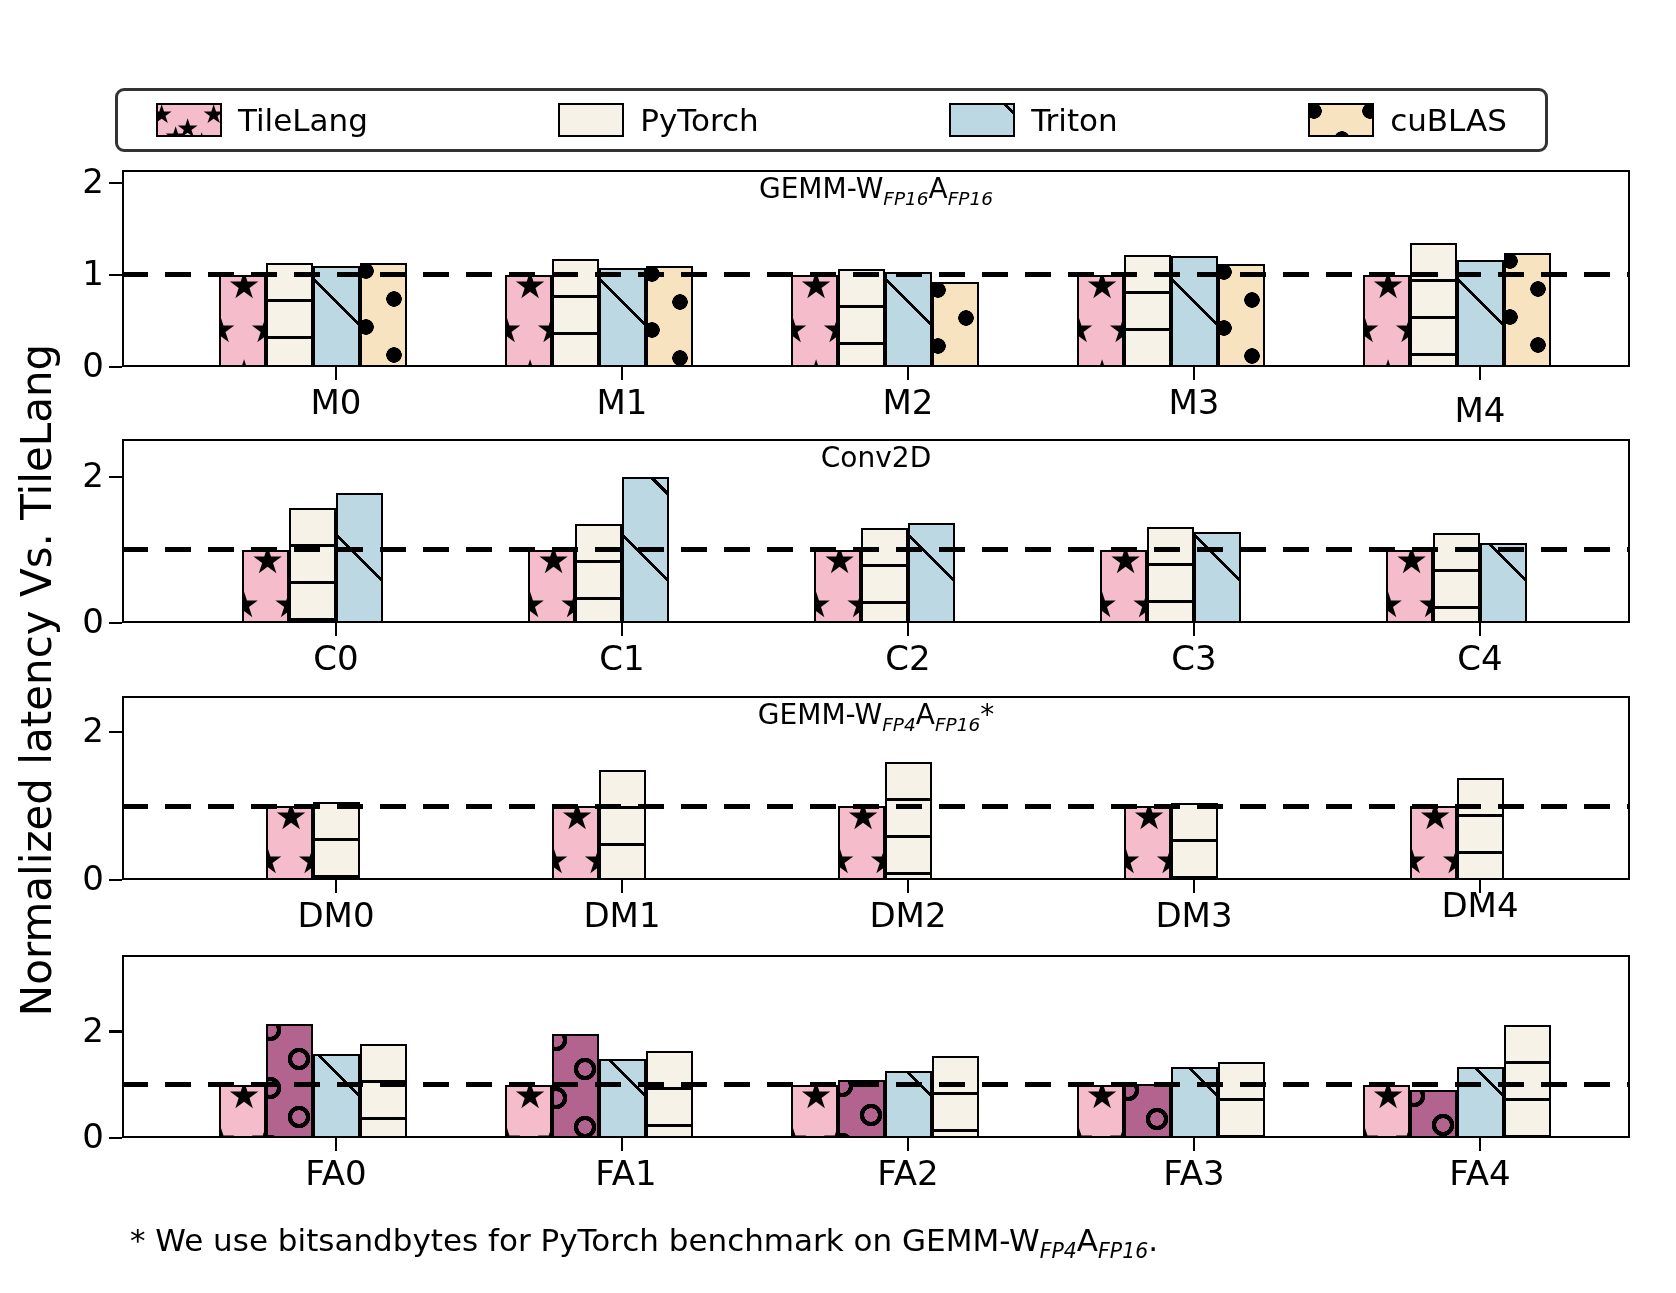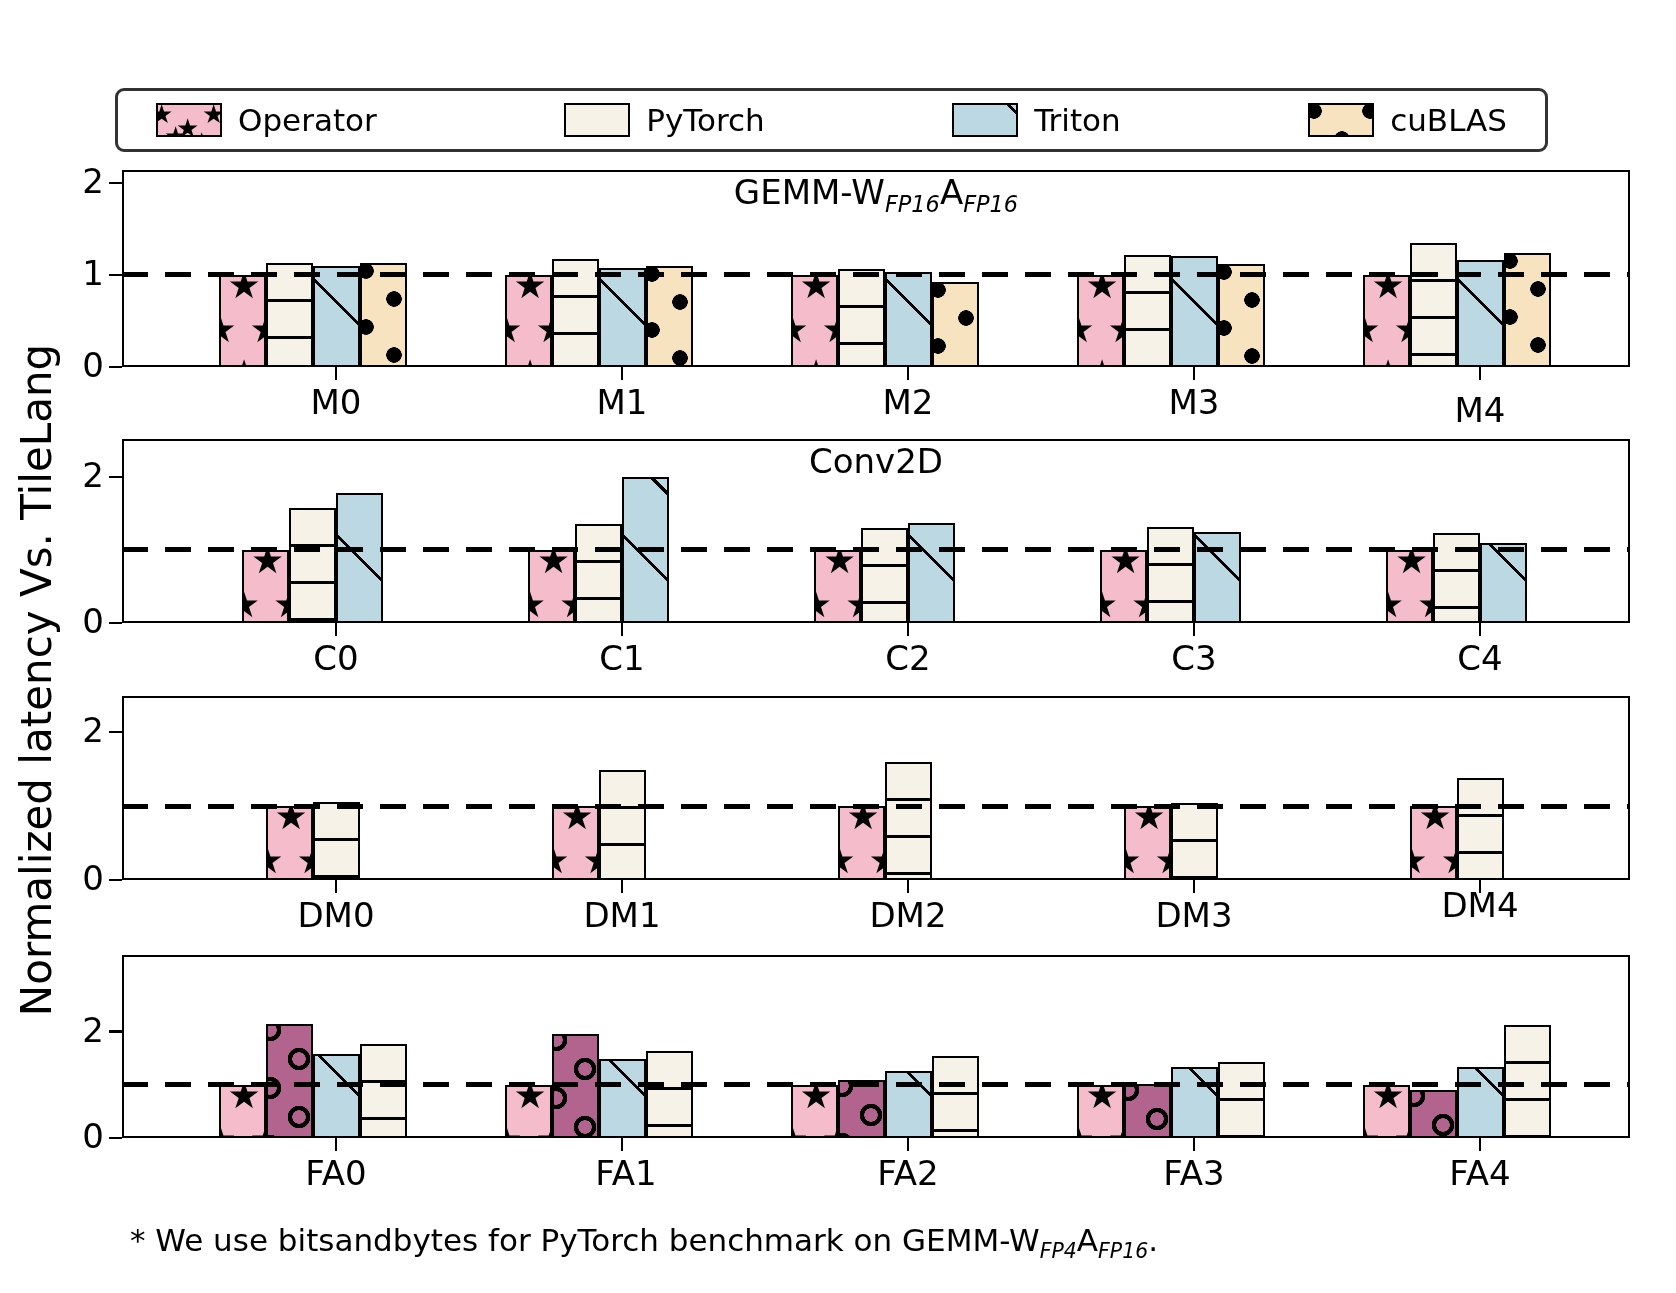--- a/index.html
+++ b/index.html
@@ -12,21 +12,21 @@
           display:flex;align-items:center;justify-content:space-between;
           padding:0 38px;background:#fff;}
   .legend-item{display:flex;align-items:center;}
   .legend-swatch{position:relative;width:66px;height:34px;border:2.5px solid #000;
                  box-sizing:border-box;overflow:hidden;flex:none;}
   .legend-label{margin-left:16px;font-size:31px;white-space:nowrap;}
   .ylabel{position:absolute;left:36px;top:680px;transform:translate(-50%,-50%) rotate(-90deg);
           transform-origin:center;white-space:nowrap;font-size:42px;}
   .axes{position:absolute;background:#fff;}
   .frame{position:absolute;inset:0;border:2.5px solid #000;pointer-events:none;z-index:7;}
-  .sub-title{position:absolute;top:2px;left:0;right:0;text-align:center;font-size:34px;z-index:6;}
+  .sub-title{position:absolute;top:2px;left:0;right:0;text-align:center;font-size:28px;z-index:6;}
   .sub-title sub, .footnote sub{font-size:0.66em;font-style:italic;}
   .refline{position:absolute;height:5px;z-index:5;
            background-image:repeating-linear-gradient(90deg,#000 0 26px,transparent 26px 43px);}
   .ytick-mark{position:absolute;height:2.5px;width:13px;left:-13px;background:#000;}
   .ytick-label{position:absolute;left:-68px;width:50px;text-align:right;font-size:34px;line-height:1;}
   .xtick-mark{position:absolute;width:2.5px;height:13px;background:#000;}
   .xtick-label{position:absolute;width:160px;text-align:center;font-size:34px;line-height:1;}
   .bar{position:absolute;border:2.5px solid #000;box-sizing:border-box;}
   .hatch{position:absolute;inset:0;overflow:hidden;pointer-events:none;}
   .hatch-hlines{background-image:repeating-linear-gradient(180deg,transparent 0 34px,#000 34px 37px);}
@@ -47,21 +47,21 @@
 <div class="page">
   <div class="legend" id="legend">
       <div class="legend-item">
         <div class="legend-swatch" style="background: rgb(245, 188, 203);">
           <div class="star-glyph" style="left: -8px; top: -4px;">★</div>
           <div class="star-glyph" style="left: 18px; top: 10px;">★</div>
           <div class="star-glyph" style="left: 44px; top: -4px;">★</div>
           <div class="star-glyph" style="left: 6px; top: 18px;">★</div>
           <div class="star-glyph" style="left: 32px; top: 24px;">★</div>
         </div>
-        <div class="legend-label">Operator</div>
+        <div class="legend-label">TileLang</div>
       </div>
       <div class="legend-item">
         <div class="legend-swatch" style="background: rgb(247, 242, 231);"></div>
         <div class="legend-label">PyTorch</div>
       </div>
       <div class="legend-item">
         <div class="legend-swatch" style="background: rgb(188, 216, 226);">
           <div class="hatch hatch-diag"></div>
         </div>
         <div class="legend-label">Triton</div>
@@ -259,20 +259,21 @@
         <div class="bar" style="left: 1311px; top: 94.1905px; width: 47px; height: 89.8095px; background: rgb(247, 242, 231); border-color: rgb(0, 0, 0);">
           <div class="hatch hatch-hlines"></div>
         </div>
         <div class="bar" style="left: 1358px; top: 104.413px; width: 47px; height: 79.5873px; background: rgb(188, 216, 226); border-color: rgb(0, 0, 0);">
           <div class="hatch hatch-diag"></div>
         </div>
         <div class="refline" style="left: 0px; width: 1508px; top: 108.484px; color: rgb(0, 0, 0);"></div>
         <div class="frame"></div>
       </div>
       <div class="axes" style="left: 122px; top: 696px; width: 1508px; height: 184px;">
+        <div class="sub-title"><span>GEMM-W</span><sub>FP4</sub><span>A</span><sub>FP16</sub><span>*</span></div>
         <div class="ytick-mark" style="top: 182.75px;"></div>
         <div class="ytick-label" style="top: 165px;">0</div>
         <div class="ytick-mark" style="top: 34.9588px;"></div>
         <div class="ytick-label" style="top: 17.2088px;">2</div>
         <div class="xtick-mark" style="left: 212.75px; top: 184px;"></div>
         <div class="xtick-label" style="left: 134px; top: 202px;">DM0</div>
         <div class="bar" style="left: 143.5px; top: 110.104px; width: 47px; height: 73.8956px; background: rgb(245, 188, 203); border-color: rgb(0, 0, 0);">
           <div class="hatch">
             <div class="star-glyph" style="left: 7px; top: -10px;">★</div>
             <div class="star-glyph" style="left: -17px; top: 34px;">★</div>

